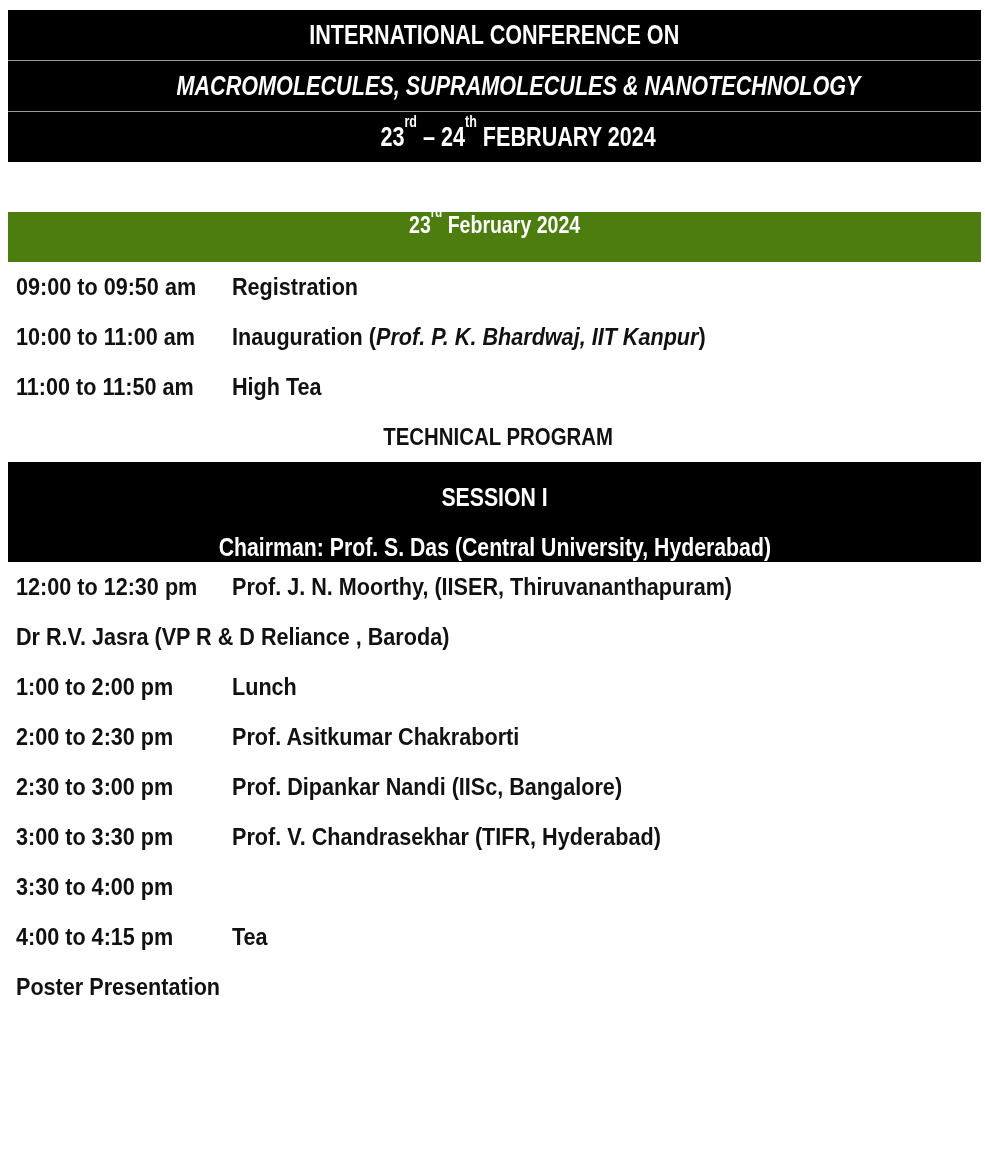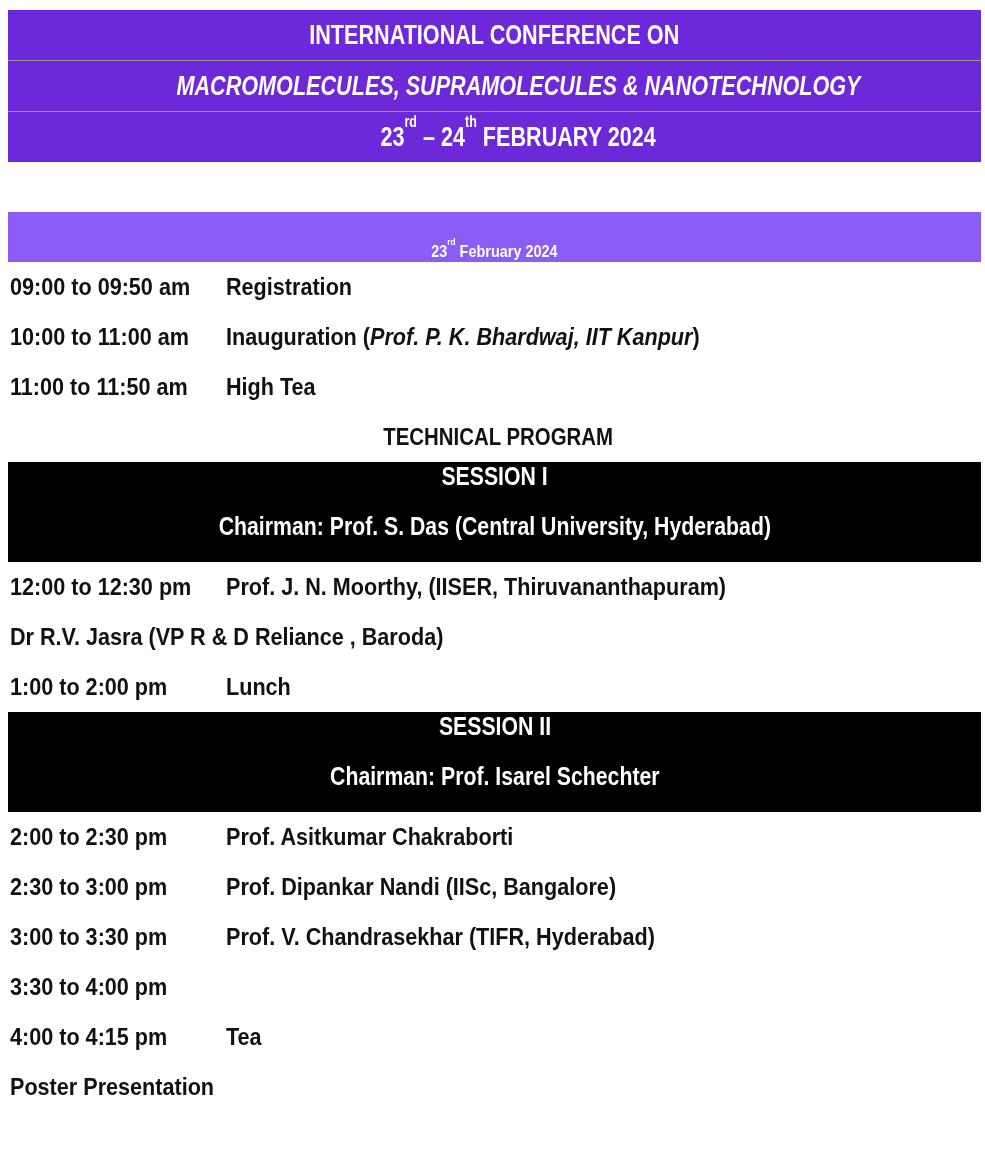--- a/index.html
+++ b/index.html
@@ -16,21 +16,21 @@
     overflow: hidden;
   }
   .page { width: 985px; height: 1161px; position: relative; }
 
   
   .banner {
     margin: 10px 4px 0 8px;
   }
   .banner-row {
     height: 50px;
-    background: #6d28d9;
+    background: #000000;
     color: #ffffff;
     display: flex;
     align-items: center;
     justify-content: center;
     font-size: 27px;
   }
   .banner-row + .banner-row { border-top: 1px solid #999999; padding-left: 48px; }
   .banner-row.italic { font-style: italic; }
 
   
@@ -38,48 +38,48 @@
   .cC80 { transform: scaleX(0.80); transform-origin: 50% 50%; }
   .cC85 { transform: scaleX(0.85); transform-origin: 50% 50%; }
   .cL90 { transform: scaleX(0.90); transform-origin: 0 50%; }
 
   .gap50 { height: 50px; }
 
   
   .day-bar {
     height: 50px;
     margin: 0 4px 0 8px;
-    background: #8b5cf6;
+    background: #4d7c0f;
     color: #ffffff;
     display: flex;
-    align-items: flex-end;
+    align-items: flex-start;
     justify-content: center;
-    font-size: 17px;
+    font-size: 23px;
   }
 
   .session-bar {
     height: 100px;
     margin: 0 4px 0 8px;
     background: #000000;
     color: #ffffff;
   }
   .session-line {
     height: 50px;
     display: flex;
-    align-items: flex-start;
+    align-items: flex-end;
     justify-content: center;
     font-size: 25px;
   }
 
   
   .srow {
     height: 50px;
     display: flex;
     align-items: center;
-    padding-left: 10px;
+    padding-left: 16px;
     font-size: 24px;
   }
   .time-cell { flex: 0 0 216px; width: 216px; }
   .desc-cell { flex: 1; }
   .center-row {
     height: 50px;
     display: flex;
     align-items: center;
     justify-content: center;
     font-size: 24px;
@@ -154,28 +154,20 @@
     <div class="desc-cell"><span class="sq cL90">Prof. J. N. Moorthy, (IISER, Thiruvananthapuram)</span></div>
   </div>
   <div class="srow">
     <div class="desc-cell"><span class="sq cL90">Dr R.V. Jasra (VP R &amp; D Reliance , Baroda)</span></div>
   </div>
   <div class="srow">
     <div class="time-cell"><span class="sq cL90">1:00 to 2:00 pm</span></div>
     <div class="desc-cell"><span class="sq cL90">Lunch</span></div>
   </div>
 
-  <div class="session-bar">
-    <div class="session-line">
-      <span class="sq cC85">SESSION II</span>
-    </div>
-    <div class="session-line">
-      <span class="sq cC85">Chairman: Prof. Isarel Schechter</span>
-    </div>
-  </div>
 
   <div class="srow">
     <div class="time-cell"><span class="sq cL90">2:00 to 2:30 pm</span></div>
     <div class="desc-cell"><span class="sq cL90">Prof. Asitkumar Chakraborti</span></div>
   </div>
   <div class="srow">
     <div class="time-cell"><span class="sq cL90">2:30 to 3:00 pm</span></div>
     <div class="desc-cell"><span class="sq cL90">Prof. Dipankar Nandi (IISc, Bangalore)</span></div>
   </div>
   <div class="srow">

